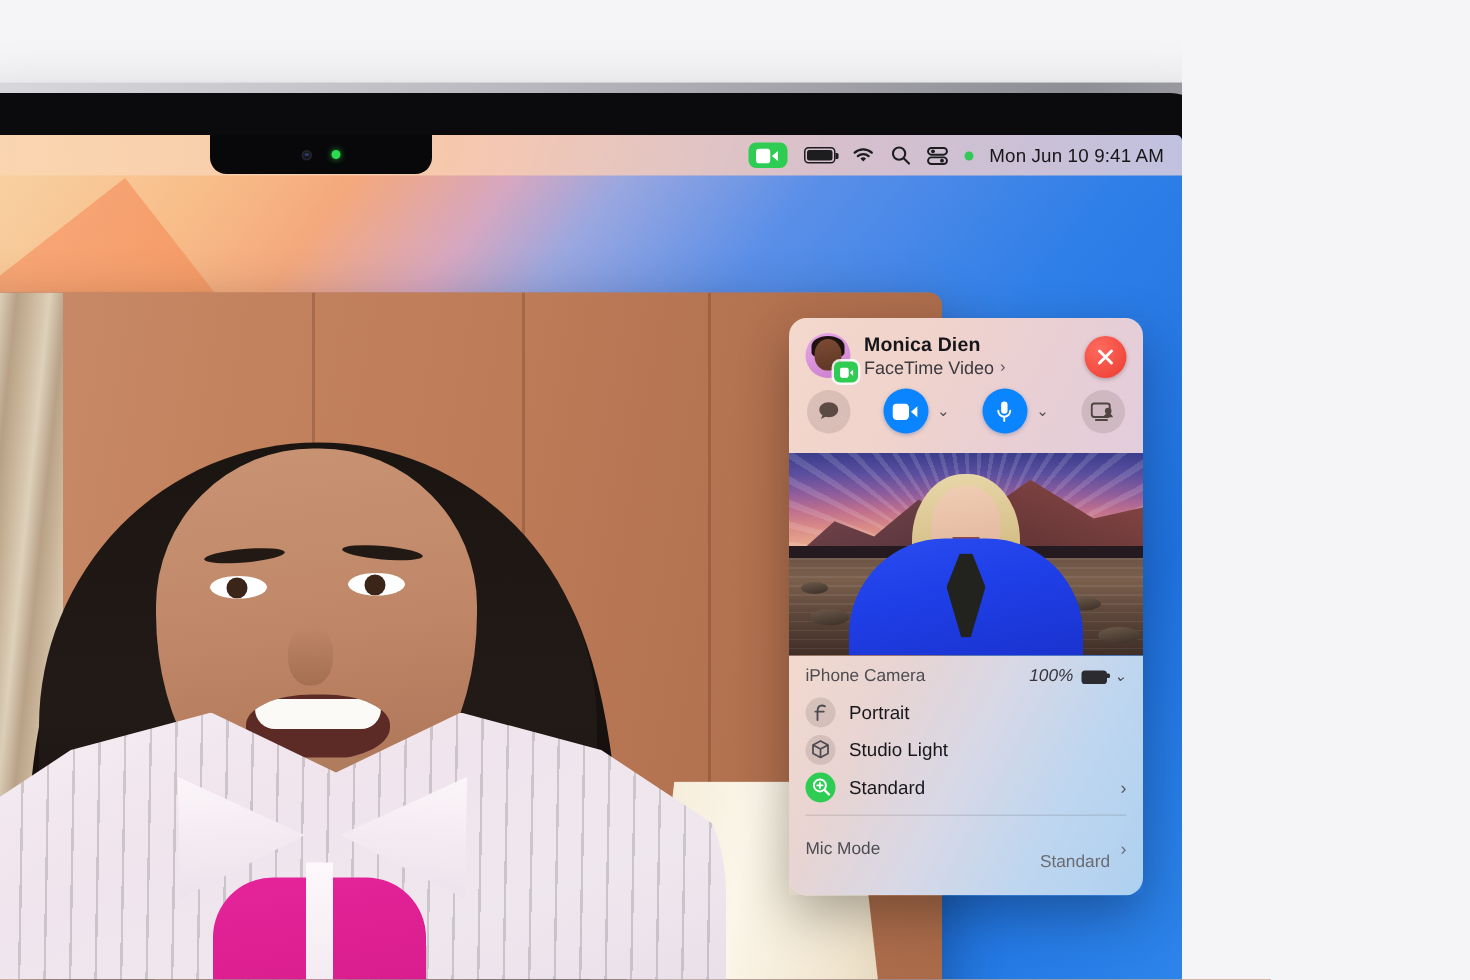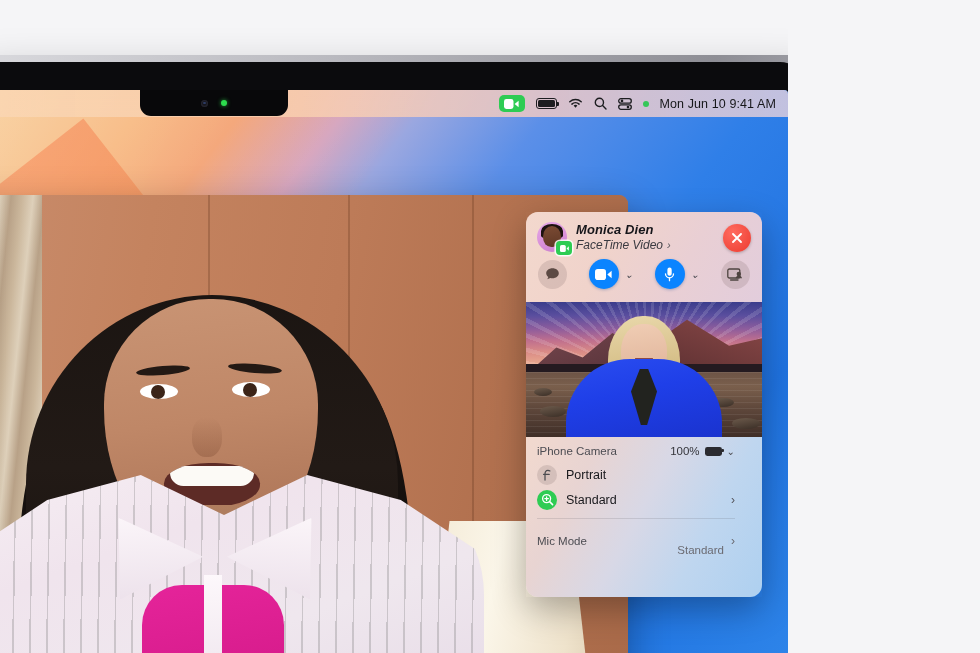--- a/index.html
+++ b/index.html
@@ -151,21 +151,20 @@
   
   .ft-popup{
     position:absolute; left:548px; top:122px; width:236px; height:385px;
     border-radius:12px; overflow:hidden; z-index:40;
     box-shadow:0 12px 34px rgba(0,0,0,.30), 0 1px 0 rgba(255,255,255,.5) inset;
   }
   .pop-head{
     position:relative; height:90px;
     background:linear-gradient(118deg,#f3d8cd 0%,#f0d3cb 36%,#e9cfd4 66%,#e2cddc 100%);
     backdrop-filter:blur(22px);
-    font-style:italic;
   }
   .pop-id{ display:flex; align-items:center; padding:10px 11px 0 11px; }
   .avatar{
     width:30px;height:30px;border-radius:50%; position:relative; flex:0 0 auto;
     background:linear-gradient(160deg,#e6a8e8 0%,#d88fd8 60%,#c87ecb 100%);
     overflow:visible;
   }
   .av-face{ position:absolute; left:6px; top:4px; width:18px;height:21px;border-radius:50% 50% 46% 46%;
     background:linear-gradient(170deg,#7c4b34,#5e3724);}
   .av-hair{ position:absolute; left:4px; top:2px; width:22px;height:14px;border-radius:50% 50% 20% 20%;
@@ -222,27 +221,27 @@
   .pv-smile{ position:absolute; left:50%; top:56px; transform:translateX(-50%);
     width:18px;height:8px;border-radius:0 0 10px 10px;background:#8c4a46;}
   .pv-body{ position:absolute; left:50%; bottom:0; transform:translateX(-50%);
     width:156px;height:78px;border-radius:64px 64px 0 0;
     background:linear-gradient(168deg,#2a4df0 0%,#1f3fe8 42%,#1a33cf 100%);}
   .pv-scarf{ position:absolute; left:50%; bottom:12px; transform:translateX(-50%);
     width:26px;height:56px;background:#22231f; clip-path:polygon(34% 0,66% 0,100% 40%,62% 100%,38% 100%,0 40%);}
 
   
   .pop-list{
-    position:relative; padding:0 16px 6px 0; height:160px;
+    position:relative; padding:0 0 6px 0; height:160px;
     background:linear-gradient(118deg,#f2d9ce 0%,#e8d4d2 24%,#d8d8e6 48%,#bfd6ef 72%,#aed0f0 100%);
     backdrop-filter:blur(22px);
   }
   .list-hdr{ display:flex; align-items:center; padding:8px 11px 5px 11px; }
   .list-hdr .t{ font-size:11.5px; color:#4c4c52; }
-  .list-hdr .r{ margin-left:auto; display:flex; align-items:center; gap:5px; }
+  .list-hdr .r{ margin-left:auto; display:flex; align-items:center; gap:5px;font-style:italic; }
   .list-hdr .pct{ font-size:11.5px; color:#35353b; }
   .hb{ width:17px;height:9px;border-radius:2.4px; background:#2b2b30; position:relative;}
   .hb::after{ content:""; position:absolute; right:-2.6px; top:2.4px; width:1.8px;height:3.6px;background:#2b2b30;border-radius:0 1px 1px 0;}
   .row{
     display:flex; align-items:center; height:25px; margin:0 6px; padding:0 5px;
     border-radius:6px; cursor:pointer; gap:9px;
   }
   .row.sel{ background:rgba(255,255,255,.30); box-shadow:0 0 0 .6px rgba(255,255,255,.40) inset, 0 1px 2px rgba(0,0,0,.07); }
   .r-ico{ width:20px;height:20px;border-radius:50%; display:flex;align-items:center;justify-content:center; flex:0 0 auto; }
   .r-ico.dim{ background:rgba(120,100,100,.20); color:#4b4b50; }
@@ -450,20 +449,29 @@
         <div class="row">
           <span class="r-ico dim">
             <svg width="11" height="12" viewBox="0 0 11 12">
                 <path d="M3 11V5.2c0-2.4 1-3.9 2.9-3.9.9 0 1.6.3 2 .6" stroke="#4b4b50" stroke-width="1.25" fill="none" stroke-linecap="round"></path>
                 <path d="M1.6 5.4h5.6" stroke="#4b4b50" stroke-width="1.25" stroke-linecap="round"></path>
               </svg>
           </span>
           <span class="r-lab">Portrait</span>
         </div>
 
+        <div class="row">
+          <span class="r-ico dim">
+            <svg width="12" height="13" viewBox="0 0 12 13">
+                <path d="M6 1 11 3.6v5.8L6 12 1 9.4V3.6z" stroke="#4b4b50" stroke-width="1.15" fill="none" stroke-linejoin="round"></path>
+                <path d="M1 3.6 6 6.3l5-2.7M6 6.3V12" stroke="#4b4b50" stroke-width="1.15" fill="none"></path>
+              </svg>
+          </span>
+          <span class="r-lab">Studio Light</span>
+        </div>
 
         <div class="row">
           <span class="r-ico green">
             <svg width="13" height="13" viewBox="0 0 13 13">
                 <circle cx="5.6" cy="5.6" r="4" stroke="#fff" stroke-width="1.3" fill="none"></circle>
                 <path d="M5.6 3.8v3.6M3.8 5.6h3.6" stroke="#fff" stroke-width="1.2" stroke-linecap="round"></path>
                 <path d="M8.6 8.6 11.6 11.6" stroke="#fff" stroke-width="1.5" stroke-linecap="round"></path>
               </svg>
           </span>
           <span class="r-lab">Standard</span>

